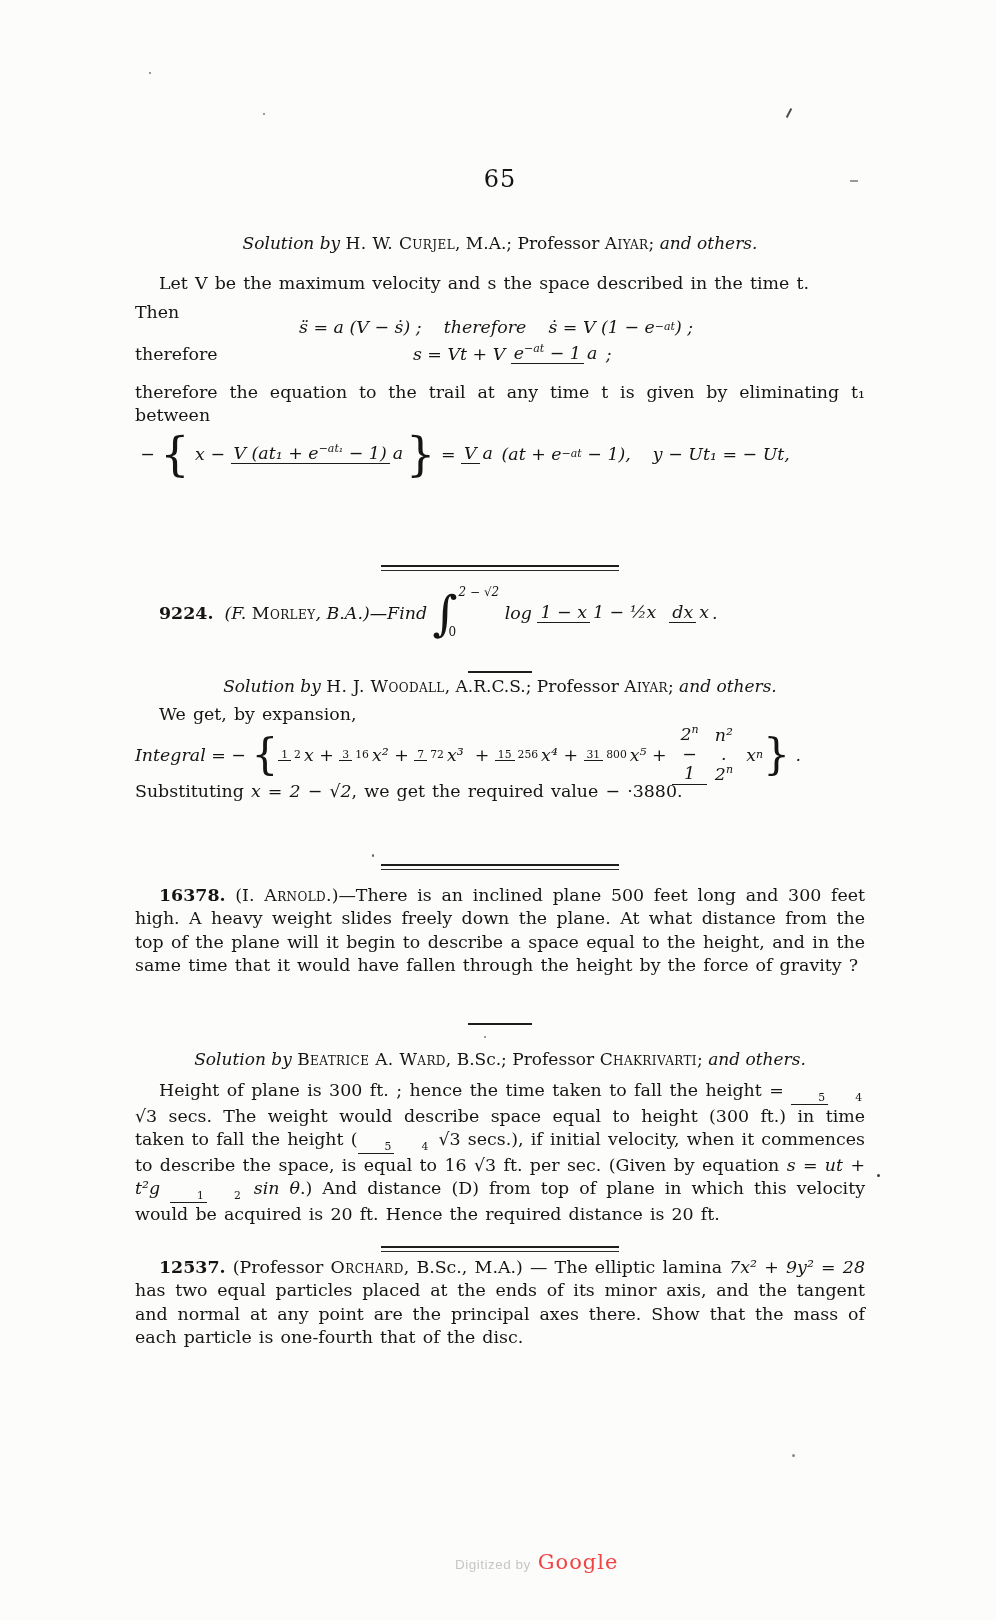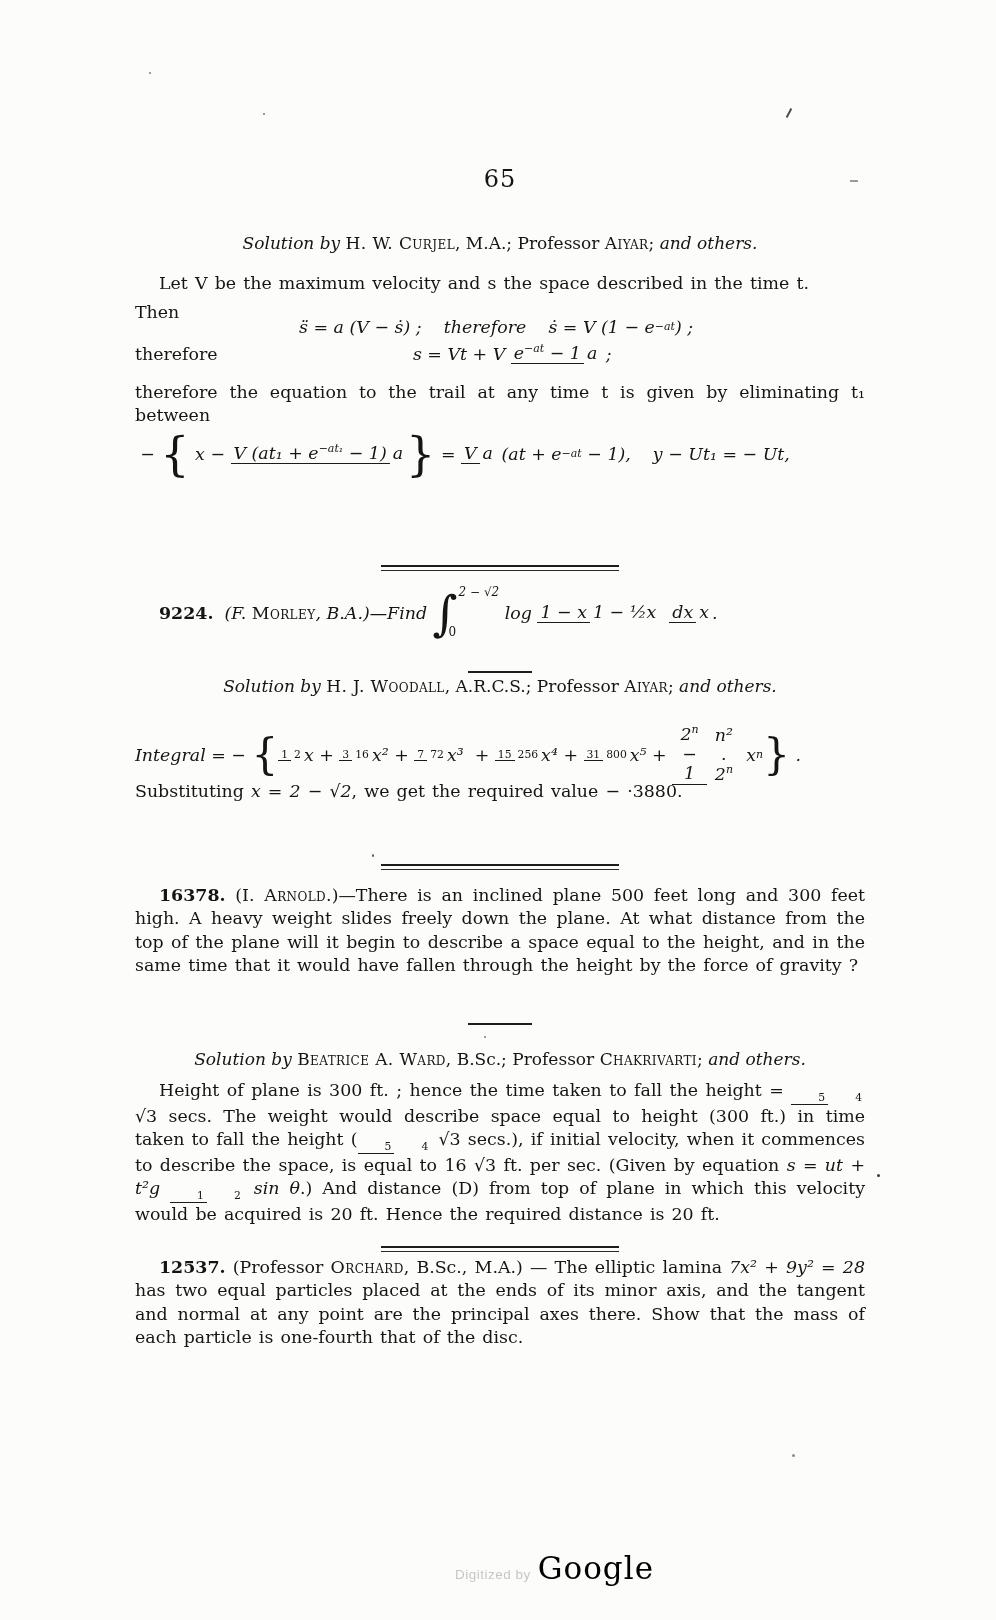--- a/index.html
+++ b/index.html
@@ -39,21 +39,21 @@
   .intlims {
     display:inline-flex; flex-direction:column; justify-content:space-between;
     height:50px; font-size:12px; font-style:italic;
   }
   .ilim-top { margin:-3px 0 0 1px; white-space:pre; }
   .ilim-bot { margin:0 0 -1px -9px; font-style:normal; }
   .drule { width:238px; height:3px; border-top:2px solid #1d1d1d; border-bottom:1px solid #2a2a2a; margin:0 auto; }
   .srule { width:64px; border-top:2px solid #1d1d1d; margin:0 auto; }
   .watermark { display:flex; align-items:baseline; gap:7px; }
   .wm-small { font-family:"Liberation Sans", sans-serif; font-size:13.5px; color:#c6c6c6; letter-spacing:.5px; }
-  .wm-big { font-size:31px; color:#000000; letter-spacing:1px; }
+  .wm-big { font-size:21px; color:#ef4444; letter-spacing:1px; }
   .speck { position:absolute; background:#7a7a7a; border-radius:50%; }
 </style>
 </head>
 <body>
 
 <div class="page">
 
   <div class="abs center" style="left:135px; top:165px; width:730px; font-size:24px; letter-spacing:1px;">65</div>
 
   <div class="abs byline" style="left:135px; top:233px;">
@@ -138,20 +138,21 @@
   </div>
 
   <div class="abs" style="left:135px; top:671px; width:730px;">
       <div class="srule"></div>
     </div>
 
   <div class="abs byline" style="left:135px; top:676px;">
     <span class="it">Solution by </span><span class="sc">H. J. Woodall</span><span class="rm">, A.R.C.S.;  Professor </span><span class="sc">Aiyar</span><span class="rm">;  </span><span class="it">and others.</span>
   </div>
 
+  <div class="abs para indent" style="left:135px; top:703px;">We get, by expansion,</div>
 
   <div class="abs mathrow" style="left:135px; top:729px; height:52px;">
     <span class="formula" style="padding-right:64px;">
       <span class="m rm">Integral = − </span>
         <span class="brace md">{</span>
         <span class="frac small">
           <span class="num">1</span>
           <span class="den">2</span>
         </span>
         <span class="m">x + </span>

